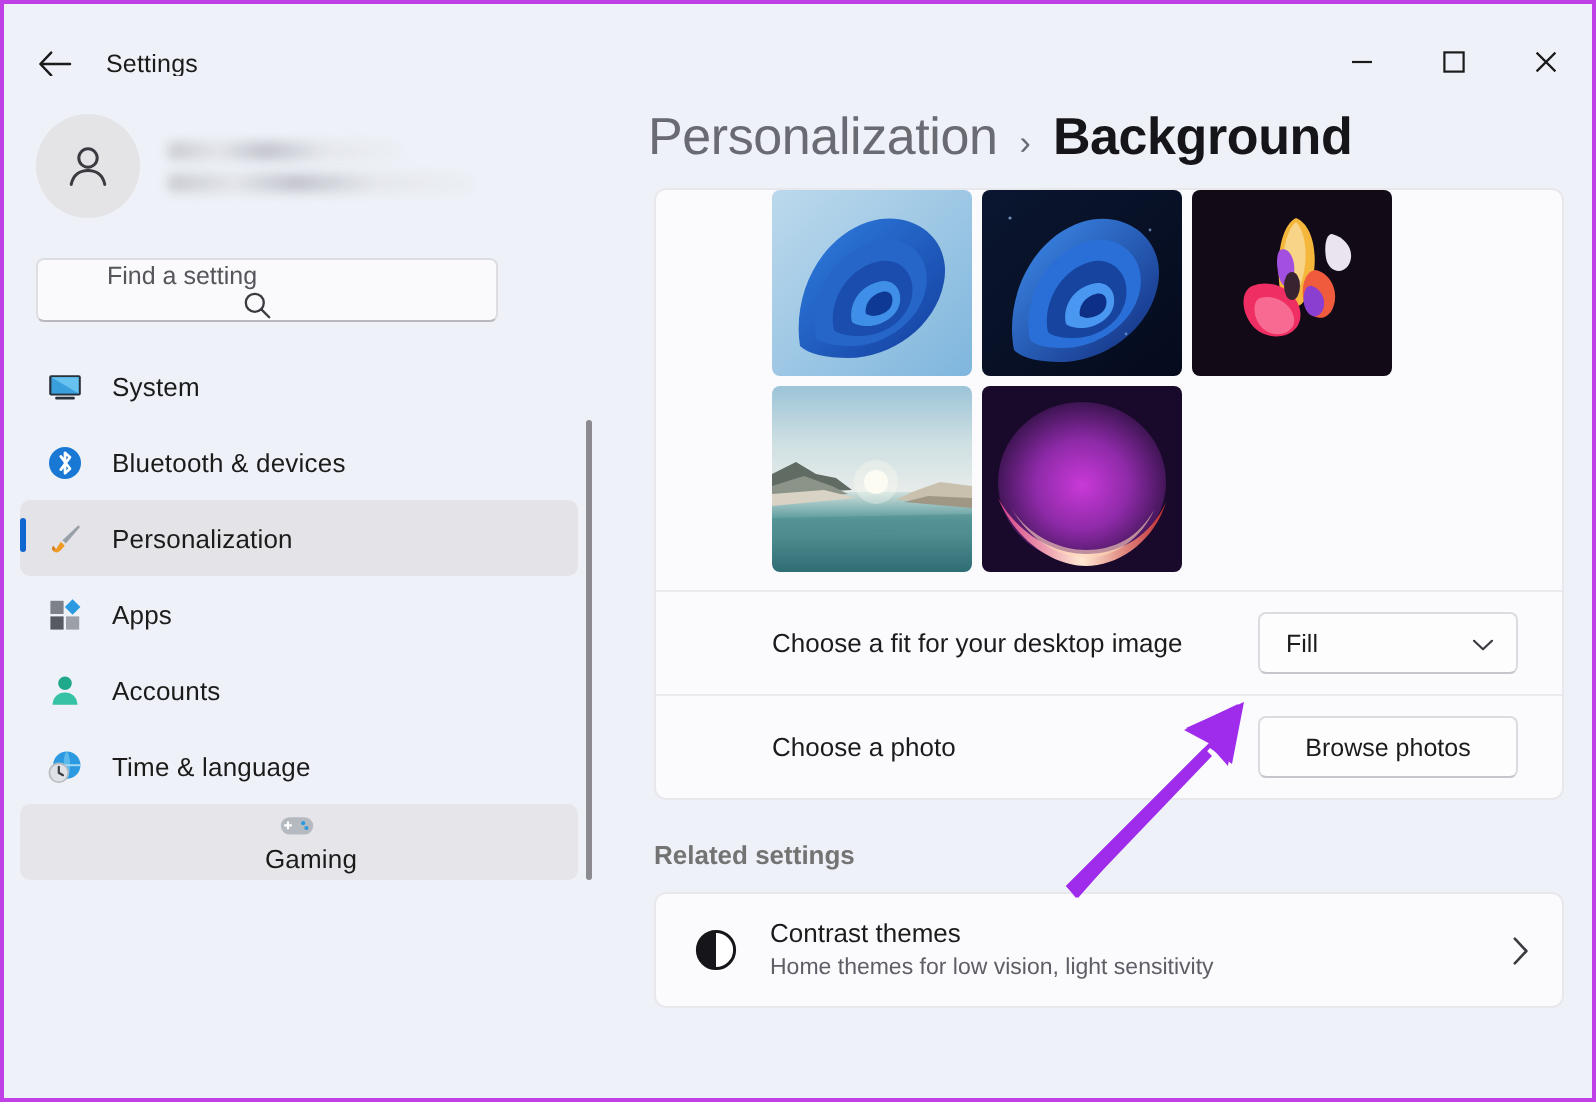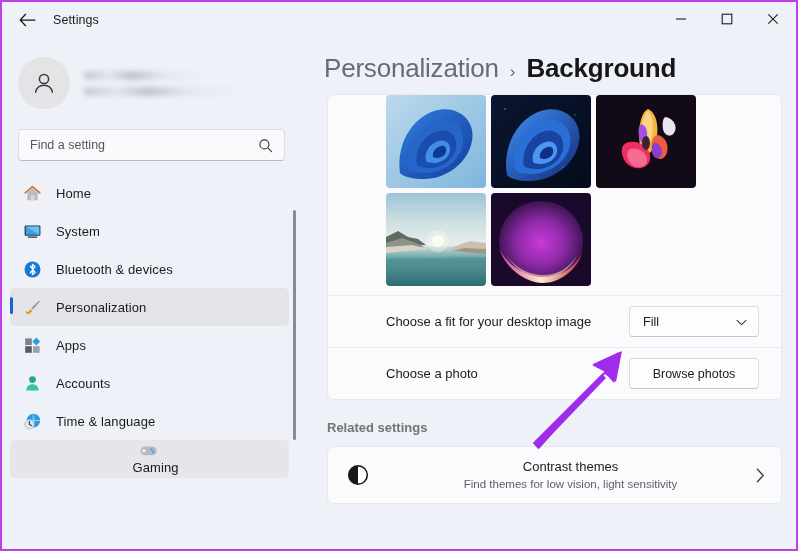--- a/index.html
+++ b/index.html
@@ -17,21 +17,21 @@
     width: 798px;
     height: 551px;
     border: 2px solid #c040e8;
     background: #eef1f7;
     overflow: hidden;
   }
 
   
   .titlebar {
     position: absolute;
-    top: 0; left: 0;
+    top: 12px; left: 0;
     width: 794px;
     height: 36px;
     display: flex;
     align-items: center;
   }
   .back-btn {
     width: 34px; height: 30px;
     margin-left: 8px;
     display: flex; align-items: center; justify-content: center;
     border-radius: 4px;
@@ -94,28 +94,29 @@
       rgba(205,205,212,.28) 68%,
       rgba(225,225,230,.12) 100%);
     filter: blur(2.6px);
   }
   .blurline.l1 { width: 116px; }
   .blurline.l2 { width: 152px; }
 
   .searchbox {
     position: relative;
     margin: 20px 0 0 16px;
-    width: 267px;
+    width: 231px;
     height: 32px;
     background: #fafafc;
     border: 1px solid #dedee2;
     border-bottom-color: #b9b9bf;
     border-radius: 4px;
     display: flex;
     align-items: center;
+    flex-direction: column;
   }
   .searchbox input {
     flex: 1;
     border: 0;
     outline: none;
     background: transparent;
     font-family: "Liberation Sans", sans-serif;
     font-size: 12.5px;
     color: #1b1b1b;
     padding: 0 10px 0 11px;
@@ -280,21 +281,21 @@
     width: 455px;
     height: 58px;
     background: #fbfbfd;
     border: 1px solid #e8e8ec;
     border-radius: 6px;
     display: flex;
     align-items: center;
     padding: 0 16px 0 19px;
   }
   .contrast-ic { flex: none; margin-right: 16px; display: flex; }
-  .related-text { flex: 1; text-align: center; }
+  .related-text { flex: 1; }
   .related-title {
     font-size: 13px;
     color: #1b1b1b;
     line-height: 16px;
   }
   .related-sub {
     font-size: 11.5px;
     color: #5e5e66;
     line-height: 16px;
     margin-top: 1px;
@@ -360,30 +361,20 @@
       <span class="search-ic">
         <svg width="15" height="15" viewBox="0 0 15 15">
           <circle cx="6.4" cy="6.4" r="4.5" fill="none" stroke="#3a3a40" stroke-width="1.15"></circle>
           <path d="M9.8 9.8 L13.6 13.6" stroke="#3a3a40" stroke-width="1.15" stroke-linecap="round"></path>
         </svg>
       </span>
     </div>
 
     <div class="navlist">
 
-      <div class="navitem">
-        <span class="navicon">
-          <svg width="19" height="19" viewBox="0 0 19 19">
-            <path d="M2.2 8.8 L9.5 2.6 L16.8 8.8" fill="none" stroke="#e0711f" stroke-width="1.7" stroke-linecap="round" stroke-linejoin="round"></path>
-            <path d="M4.3 8.6 V16.2 H14.7 V8.6 L9.5 4.3 Z" fill="#b9bcc2"></path>
-            <rect x="7.7" y="11.2" width="3.6" height="5" fill="#d8dade"></rect>
-          </svg>
-        </span>
-        <span class="navlabel">Home</span>
-      </div>
 
       <div class="navitem">
         <span class="navicon">
           <svg width="19" height="19" viewBox="0 0 19 19">
             <rect x="1.6" y="3.6" width="15.8" height="10.2" rx="1" fill="#26313c"></rect>
             <rect x="2.7" y="4.6" width="13.6" height="8.2" fill="#3aa0dd"></rect>
             <path d="M2.7 4.6 H16.3 V12.8 Z" fill="#67c2ef"></path>
             <rect x="4.6" y="14.4" width="9.8" height="1.3" rx=".6" fill="#26313c"></rect>
           </svg>
         </span>
@@ -610,21 +601,21 @@
 
     <div class="related-card">
       <span class="contrast-ic">
         <svg width="22" height="22" viewBox="0 0 22 22">
           <circle cx="11" cy="11" r="9.3" fill="#ffffff" stroke="#16161a" stroke-width="1.5"></circle>
           <path d="M11 1.7 A9.3 9.3 0 0 0 11 20.3 Z" fill="#16161a"></path>
         </svg>
       </span>
       <div class="related-text">
         <div class="related-title">Contrast themes</div>
-        <div class="related-sub">Find themes for low vision, light sensitivity</div>
+        <div class="related-sub">Home themes for low vision, light sensitivity</div>
       </div>
       <span class="chev-right">
         <svg width="9" height="15" viewBox="0 0 9 15">
           <path d="M1.4 1.3 L7.2 7.5 L1.4 13.7" fill="none" stroke="#3a3a40" stroke-width="1.3" stroke-linecap="round" stroke-linejoin="round"></path>
         </svg>
       </span>
     </div>
 
   </div>
 

